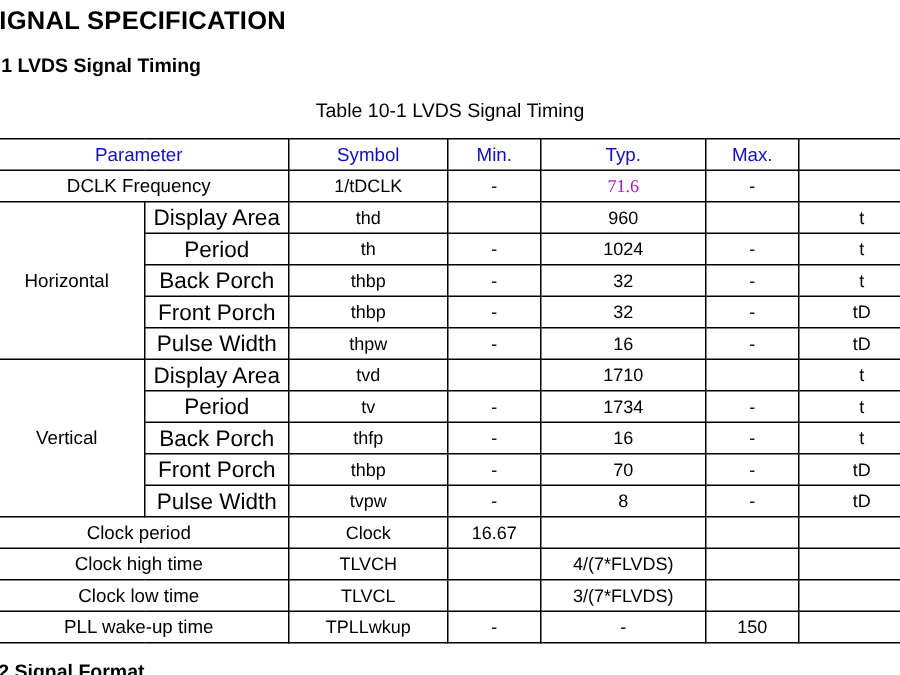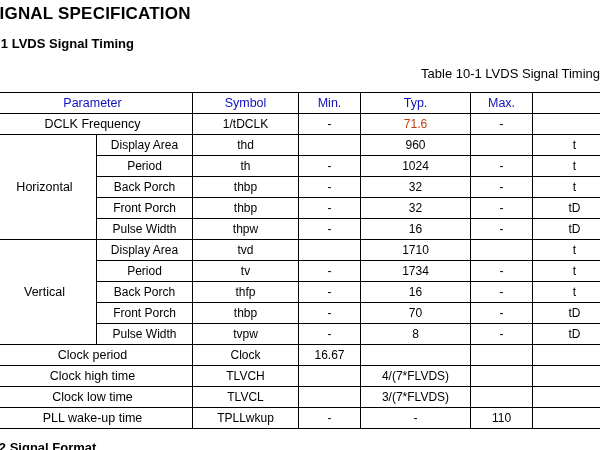--- a/index.html
+++ b/index.html
@@ -35,21 +35,21 @@
     top: 36px;
     font-size: 13px;
     font-weight: bold;
     white-space: nowrap;
   }
   .table-caption {
     position: absolute;
     left: 0;
     top: 66px;
     width: 600px;
-    text-align: right;
+    text-align: center;
     font-size: 13px;
   }
   .heading-3 {
     position: absolute;
     left: -12px;
     top: 440px;
     font-size: 13px;
     font-weight: bold;
     white-space: nowrap;
   }
@@ -71,27 +71,28 @@
     font-weight: normal;
     overflow: hidden;
     white-space: nowrap;
   }
   .hdr {
     color: #1010c0;
     font-weight: bold;
     font-size: 12.5px;
   }
   .typ-accent {
-    color: #c2410c;
+    color: #a21caf;
+    font-family: Liberation Serif, serif;
   }
   .group-label {
     font-size: 12.5px;
   }
   .sub-label {
-    font-size: 12px;
+    font-size: 15px;
   }
   .span-label {
     font-size: 12.5px;
   }
   .col-param  { width: 104px; }
   .col-sub    { width: 96px; }
   .col-symbol { width: 106px; }
   .col-min    { width: 62px; }
   .col-typ    { width: 110px; }
   .col-max    { width: 62px; }
@@ -242,21 +243,21 @@
         <td></td>
         <td>3/(7*FLVDS)</td>
         <td></td>
         <td></td>
       </tr>
       <tr>
         <td class="span-label" colspan="2">PLL wake-up time</td>
         <td>TPLLwkup</td>
         <td>-</td>
         <td>-</td>
-        <td>110</td>
+        <td>150</td>
         <td></td>
       </tr>
     </tbody>
   </table>
 
   <div class="heading-3">0.2 Signal Format</div>
 
 </div>
 
 </body></html>

